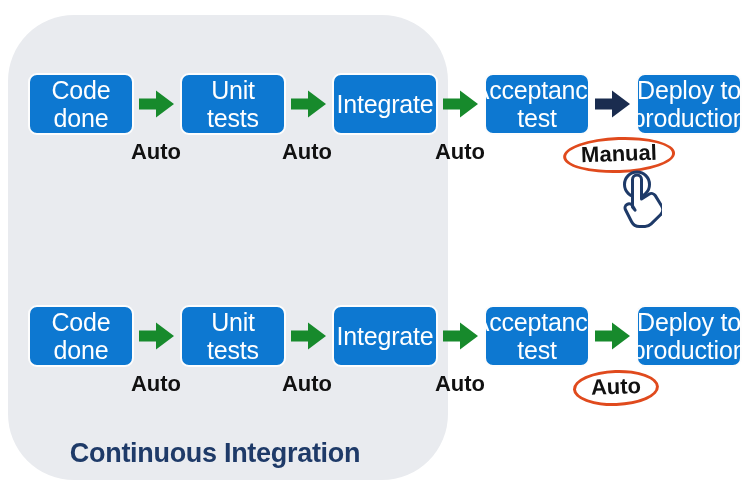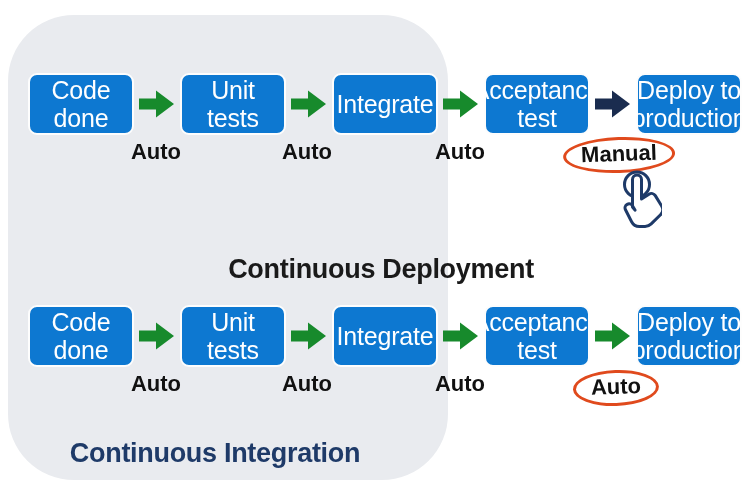--- a/index.html
+++ b/index.html
@@ -97,21 +97,20 @@
   <span class="flow-label" style="left:156px;top:139px;">Auto</span>
   <span class="flow-label" style="left:307px;top:139px;">Auto</span>
   <span class="flow-label" style="left:460px;top:139px;">Auto</span>
   <span class="flow-label circled" style="left:619px;top:137px;">Manual</span>
 
   <svg class="hand-icon" width="52" height="68" viewBox="0 0 52 68">
     <circle cx="27" cy="16.5" r="12.5"></circle>
     <path d="M22.5 39 V11.5 a4.5 4.5 0 0 1 9 0 V31 l7.5 -4.8 a4.6 4.6 0 0 1 6.3 1.4 l6.2 10.2 a7.2 7.2 0 0 1 -1 9 l-9.3 9.1 a8.8 8.8 0 0 1 -6.2 2.5 h-5.5 a8.8 8.8 0 0 1 -7.9 -4.7 l-6.1 -12 a4 4 0 0 1 7.1 -3.7 l2.4 4.1 Z"></path>
   </svg>
 
-  <div class="title" style="left:381px;top:254px;">Continuous Deployment</div>
 
   <div class="flow-row" style="top:305px;">
     <div class="step-box">
         <span>Code done</span>
       </div>
     <div class="arrow-cell">
       <svg class="block-arrow" width="36" height="30" viewBox="0 0 36 30" data-arrow="green">
           <polygon points="0,9.5 17,9.5 17,1.5 35,15 17,28.5 17,20.5 0,20.5"></polygon>
         </svg>
     </div>

